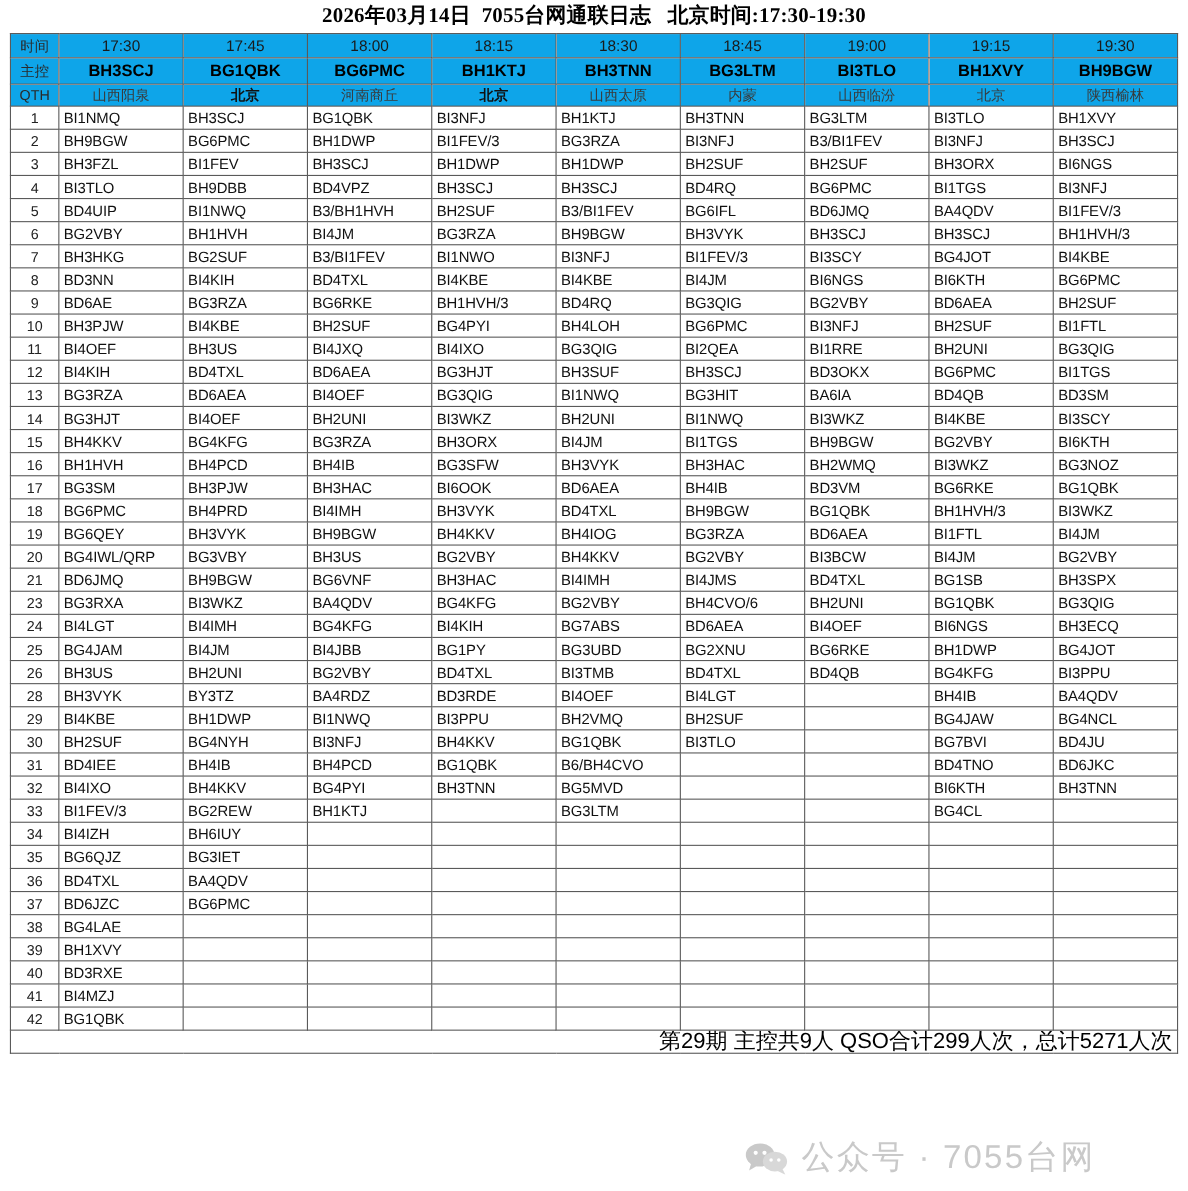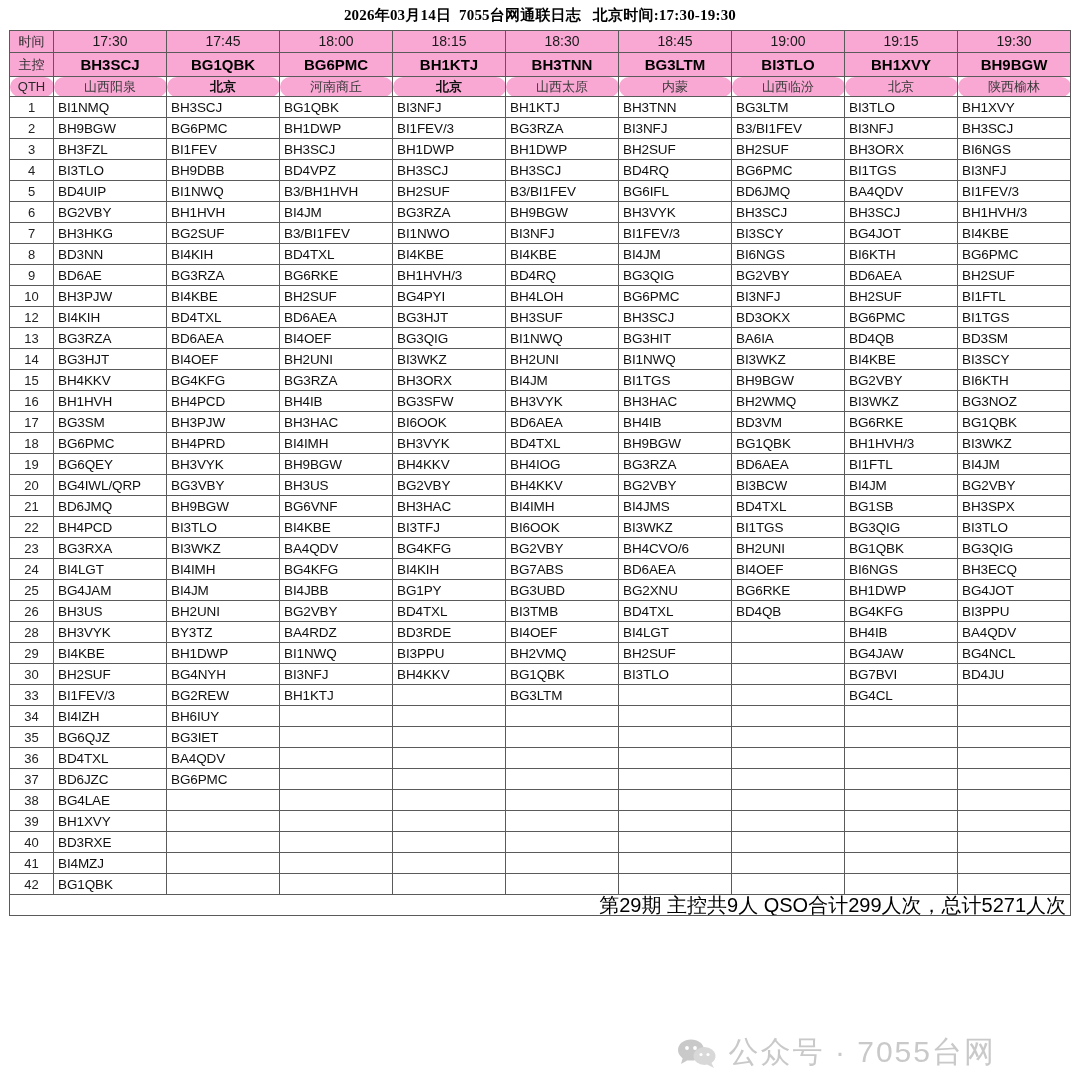--- a/index.html
+++ b/index.html
@@ -17,21 +17,21 @@
   }
   #page {
     width: 1080px;
     height: 1083px;
     position: relative;
     box-sizing: border-box;
   }
   .title {
     text-align: center;
     font-family: "Liberation Serif", "DejaVu Serif", serif;
-    font-size: 15px;
+    font-size: 19px;
     font-weight: bold;
     letter-spacing: 0.2px;
     padding-top: 5px;
     padding-bottom: 5px;
     line-height: 20px;
     color: #000;
     white-space: pre;
   }
   table.log {
     border-collapse: collapse;
@@ -47,21 +47,21 @@
     padding: 0 4px;
     box-sizing: border-box;
     overflow: hidden;
     white-space: nowrap;
   }
   
   col.c-idx { width: 44px; }
   col.c-col { width: 113px; }
 
   thead td {
-    background: #f9a8d4;
+    background: #0ea5e9;
     text-align: center;
   }
   tr.r-time td {
     font-family: "Liberation Sans", "DejaVu Sans", sans-serif;
     font-size: 14px;
     color: #1a1a1a;
     height: 22px;
   }
   tr.r-time td.hdr-label {
     font-size: 13px;
@@ -75,21 +75,20 @@
   }
   tr.r-op td.hdr-label {
     font-size: 13px;
     font-weight: normal;
     color: #2a2a2a;
   }
   tr.r-qth td {
     font-size: 13px;
     height: 16px;
     color: #3a3a3a;
-    border-radius: 10px;
   }
   tr.r-qth td.hdr-label {
     color: #2a2a2a;
   }
   tr.r-qth td.qth-strong {
     color: #111;
     font-weight: bold;
   }
   tbody td.idx {
     text-align: center;
@@ -309,20 +308,32 @@
           <td class="cell">BI4KBE</td>
           <td class="cell">BH2SUF</td>
           <td class="cell">BG4PYI</td>
           <td class="cell">BH4LOH</td>
           <td class="cell">BG6PMC</td>
           <td class="cell">BI3NFJ</td>
           <td class="cell">BH2SUF</td>
           <td class="cell">BI1FTL</td>
         </tr>
         <tr>
+          <td class="idx">11</td>
+          <td class="cell">BI4OEF</td>
+          <td class="cell">BH3US</td>
+          <td class="cell">BI4JXQ</td>
+          <td class="cell">BI4IXO</td>
+          <td class="cell">BG3QIG</td>
+          <td class="cell">BI2QEA</td>
+          <td class="cell">BI1RRE</td>
+          <td class="cell">BH2UNI</td>
+          <td class="cell">BG3QIG</td>
+        </tr>
+        <tr>
           <td class="idx">12</td>
           <td class="cell">BI4KIH</td>
           <td class="cell">BD4TXL</td>
           <td class="cell">BD6AEA</td>
           <td class="cell">BG3HJT</td>
           <td class="cell">BH3SUF</td>
           <td class="cell">BH3SCJ</td>
           <td class="cell">BD3OKX</td>
           <td class="cell">BG6PMC</td>
           <td class="cell">BI1TGS</td>
@@ -429,32 +440,20 @@
           <td class="cell">BH9BGW</td>
           <td class="cell">BG6VNF</td>
           <td class="cell">BH3HAC</td>
           <td class="cell">BI4IMH</td>
           <td class="cell">BI4JMS</td>
           <td class="cell">BD4TXL</td>
           <td class="cell">BG1SB</td>
           <td class="cell">BH3SPX</td>
         </tr>
         <tr>
-          <td class="idx">22</td>
-          <td class="cell">BH4PCD</td>
-          <td class="cell">BI3TLO</td>
-          <td class="cell">BI4KBE</td>
-          <td class="cell">BI3TFJ</td>
-          <td class="cell">BI6OOK</td>
-          <td class="cell">BI3WKZ</td>
-          <td class="cell">BI1TGS</td>
-          <td class="cell">BG3QIG</td>
-          <td class="cell">BI3TLO</td>
-        </tr>
-        <tr>
           <td class="idx">23</td>
           <td class="cell">BG3RXA</td>
           <td class="cell">BI3WKZ</td>
           <td class="cell">BA4QDV</td>
           <td class="cell">BG4KFG</td>
           <td class="cell">BG2VBY</td>
           <td class="cell">BH4CVO/6</td>
           <td class="cell">BH2UNI</td>
           <td class="cell">BG1QBK</td>
           <td class="cell">BG3QIG</td>
@@ -523,20 +522,44 @@
           <td class="idx">30</td>
           <td class="cell">BH2SUF</td>
           <td class="cell">BG4NYH</td>
           <td class="cell">BI3NFJ</td>
           <td class="cell">BH4KKV</td>
           <td class="cell">BG1QBK</td>
           <td class="cell">BI3TLO</td>
           <td class="cell"></td>
           <td class="cell">BG7BVI</td>
           <td class="cell">BD4JU</td>
+        </tr>
+        <tr>
+          <td class="idx">31</td>
+          <td class="cell">BD4IEE</td>
+          <td class="cell">BH4IB</td>
+          <td class="cell">BH4PCD</td>
+          <td class="cell">BG1QBK</td>
+          <td class="cell">B6/BH4CVO</td>
+          <td class="cell"></td>
+          <td class="cell"></td>
+          <td class="cell">BD4TNO</td>
+          <td class="cell">BD6JKC</td>
+        </tr>
+        <tr>
+          <td class="idx">32</td>
+          <td class="cell">BI4IXO</td>
+          <td class="cell">BH4KKV</td>
+          <td class="cell">BG4PYI</td>
+          <td class="cell">BH3TNN</td>
+          <td class="cell">BG5MVD</td>
+          <td class="cell"></td>
+          <td class="cell"></td>
+          <td class="cell">BI6KTH</td>
+          <td class="cell">BH3TNN</td>
         </tr>
         <tr>
           <td class="idx">33</td>
           <td class="cell">BI1FEV/3</td>
           <td class="cell">BG2REW</td>
           <td class="cell">BH1KTJ</td>
           <td class="cell"></td>
           <td class="cell">BG3LTM</td>
           <td class="cell"></td>
           <td class="cell"></td>

